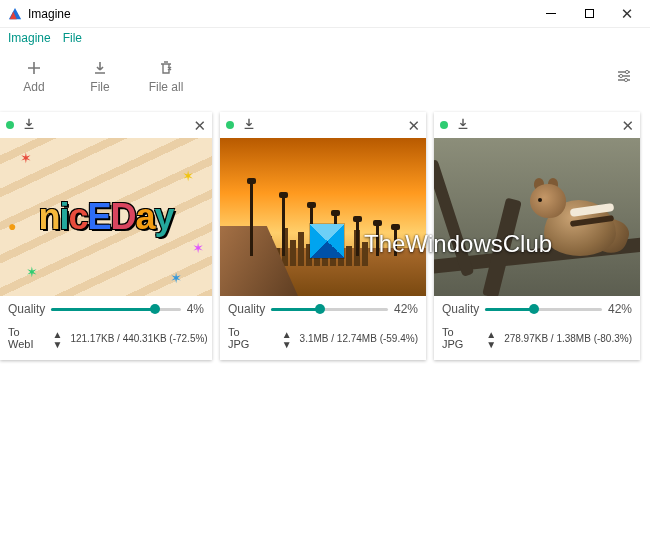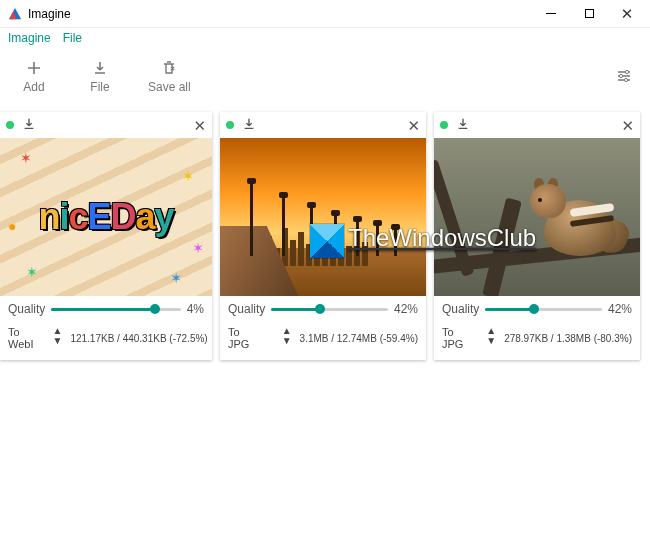--- a/index.html
+++ b/index.html
@@ -90,21 +90,21 @@
     font-size:12px; color:#555;
   }
   .slider { flex:1; position:relative; height:14px; }
   .track { position:absolute; left:0; right:0; top:6px; height:3px; background:#d0d0d0; border-radius:2px; }
   .fill { position:absolute; left:0; top:6px; height:3px; background:#009688; border-radius:2px; }
   .knob { position:absolute; top:2px; width:10px; height:10px; border-radius:50%; background:#009688; }
   .format-row {
     display:flex; align-items:center; padding:4px 8px 10px 8px; gap:4px;
     font-size:11px; color:#444;
   }
-  .format-sel { display:flex; align-items:flex-start; gap:19px; }
+  .format-sel { display:flex; align-items:flex-end; gap:19px; }
   .sort-icon { font-size:10px; color:#444; line-height:1; }
   .fr-spacer { flex:1; }
   .sizes { font-size:10px; color:#444; white-space:nowrap; }
 
   
   .thumb1 {
     background: #f6e4c6;
   }
   .stripes {
     position:absolute; inset:-40px;
@@ -188,24 +188,23 @@
     background: radial-gradient(circle at 30% 30%, #a07a4c, #5e4428);
     border-radius: 60% 40% 50% 50%;
     transform: rotate(20deg);
   }
 
   
   .watermark {
     position: fixed;
     left: 310px;
     top: 224px;
-    display:flex; align-items:flex-start; gap:4px;
+    display:flex; align-items:flex-end; gap:20px;
     z-index: 50;
     pointer-events:none;
-    text-decoration:underline;
   }
   .wm-sq {
     width:34px; height:34px;
     background:
       linear-gradient(135deg, #f25022 0 50%, transparent 50%) 0 0/17px 17px no-repeat,
       linear-gradient(135deg, #7fba00 0 50%, transparent 50%) 17px 0/17px 17px no-repeat,
       linear-gradient(135deg, #00a4ef 0 50%, transparent 50%) 0 17px/17px 17px no-repeat,
       linear-gradient(135deg, #ffb900 0 50%, transparent 50%) 17px 17px/17px 17px no-repeat,
       #0078d4;
     box-shadow: 0 0 0 1px rgba(0,0,0,.2);
@@ -262,21 +261,21 @@
         </svg>
     </span>
     <span>File</span>
   </div>
   <div class="toolbtn">
     <span class="ticon">
       <svg width="16" height="16" viewBox="0 0 16 16">
           <path d="M3 4h10M5 4v9h6V4M6 2h4M10 7l3 3m0-3l-3 3" stroke="#777" stroke-width="1.4" fill="none"></path>
         </svg>
     </span>
-    <span>Save all</span>
+    <span>File all</span>
   </div>
   <div class="tool-spacer"></div>
   <div class="toolbtn" style="min-width:auto;">
     <span class="ticon">
       <svg width="18" height="18" viewBox="0 0 18 18">
           <path d="M3 5h12M3 9h12M3 13h12" stroke="#777" stroke-width="1.4"></path>
           <circle cx="12" cy="5" r="1.6" fill="#fff" stroke="#777"></circle>
           <circle cx="6" cy="9" r="1.6" fill="#fff" stroke="#777"></circle>
           <circle cx="11" cy="13" r="1.6" fill="#fff" stroke="#777"></circle>
         </svg>

